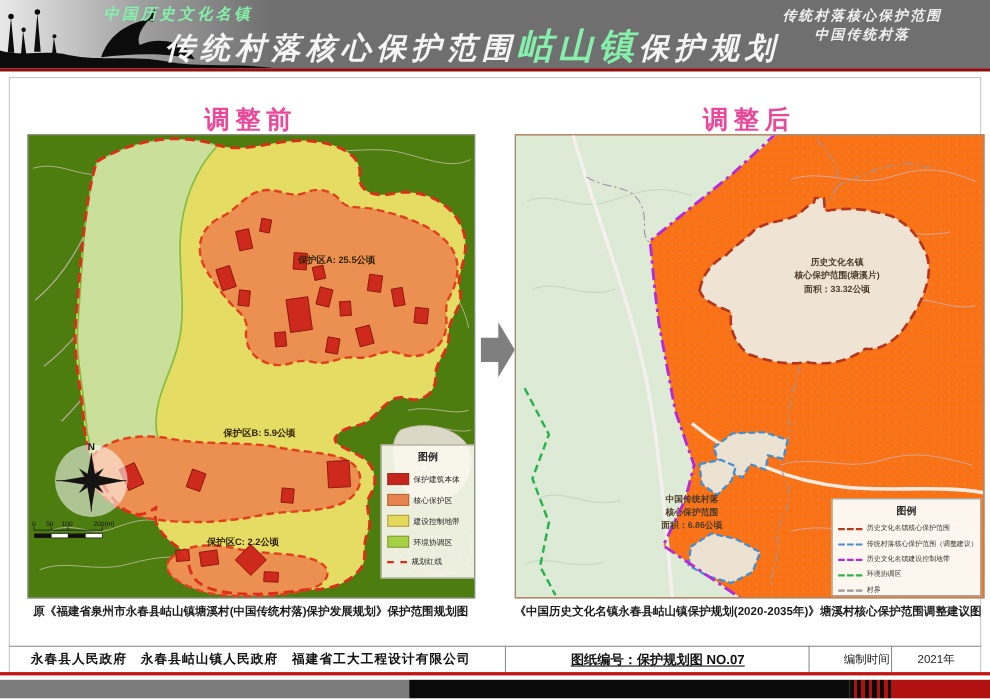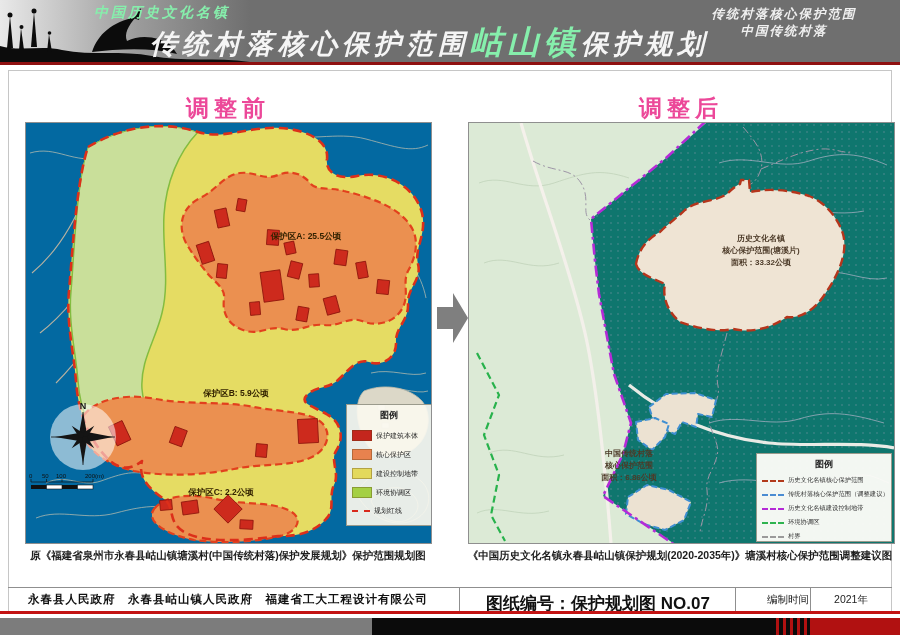--- a/index.html
+++ b/index.html
@@ -15,23 +15,23 @@
   #main-title .hl{color:#86efac;font-size:32px;}
   #hdr-right{position:absolute;right:16px;top:6px;width:200px;text-align:center;color:#f0f0f0;
              font-size:12.5px;line-height:16.5px;font-weight:bold;font-style:italic;letter-spacing:2px;}
   #red-rule{position:absolute;left:0;top:62px;width:900px;height:3px;background:#8f1010;}
   
   #frame{position:absolute;left:8px;top:70px;width:882px;height:541px;border:1px solid #c6c6c6;}
   .panel-title{position:absolute;top:93px;height:26px;font-size:23px;font-weight:bold;color:#ec4899;
                letter-spacing:5px;text-align:center;}
   #title-before{left:158px;width:140px;}
   #title-after{left:611px;width:140px;}
-  .map{position:absolute;top:122px;height:420px;border:1px solid #8f8f8f;overflow:hidden;background:#0369a1;}
+  .map{position:absolute;top:122px;height:420px;border:1px solid #8f8f8f;overflow:hidden;background:#4d7c0f;}
   #map-before{left:25px;width:405px;}
-  #map-after{left:468px;width:425px;background:#0f766e;}
+  #map-after{left:468px;width:425px;background:#f97316;}
   #arrow{position:absolute;left:437px;top:292px;}
   .caption{position:absolute;top:549px;font-size:10.5px;font-weight:bold;color:#1c1c1c;text-align:center;white-space:nowrap;}
   #cap-before{left:18px;width:420px;}
   #cap-after{left:455px;width:450px;}
   
   .legend{position:absolute;background:rgba(250,248,238,.93);border:1px solid #9a9a8c;box-sizing:border-box;
           padding:4px 5px;}
   .legend-title{font-weight:bold;text-align:center;color:#222;}
   .lrow{display:flex;align-items:center;white-space:nowrap;}
   .swatch{display:inline-block;width:18px;height:9px;border:1px solid rgba(90,60,20,.35);flex:0 0 auto;}
@@ -44,21 +44,21 @@
   #legend-after{left:287px;top:330px;width:136px;height:89px;background:rgba(253,252,248,.96);}
   #legend-after .legend-title{font-size:9px;margin-bottom:3px;}
   #legend-after .lrow{margin:5px 0;}
   #legend-after .llabel{font-size:6.3px;color:#333;margin-left:4px;}
   #legend-after .dash{width:22px;border-top-width:2px;}
   
   #foot-rule{position:absolute;left:8px;top:587px;width:884px;border-top:1px solid #8f8f8f;}
   .vline{position:absolute;top:587px;height:24px;border-left:1px solid #8f8f8f;}
   #vd1{left:459px;} #vd2{left:735px;} #vd3{left:810px;}
   #agencies{position:absolute;left:28px;top:592px;font-size:11.5px;font-weight:bold;color:#111;letter-spacing:1px;}
-  #sheet{position:absolute;left:462px;top:592px;width:272px;text-align:center;font-size:17px;font-weight:bold;color:#111;}
+  #sheet{position:absolute;left:462px;top:592px;width:272px;text-align:center;font-size:12px;font-weight:bold;color:#111;text-decoration:underline;}
   #tlabel{position:absolute;left:736px;top:593px;width:73px;text-align:right;font-size:10.5px;color:#222;}
   #tvalue{position:absolute;left:811px;top:593px;width:80px;text-align:center;font-size:10.5px;color:#222;}
   #red-sep{position:absolute;left:0;top:611px;width:900px;height:3px;background:#c31313;}
   .bbar{position:absolute;top:618px;height:17px;}
   #bar-gray{left:0;width:372px;background:#7c7c7c;}
   #bar-black{left:372px;width:400px;background:#0b0b0b;}
   #bar-stripes{left:772px;width:38px;background:repeating-linear-gradient(90deg,#0b0b0b 0 4px,#b11111 4px 7px);}
   #bar-red{left:810px;width:90px;background:#b11111;}
   svg text{font-family:"Liberation Sans","DejaVu Sans",sans-serif;}
 </style>

